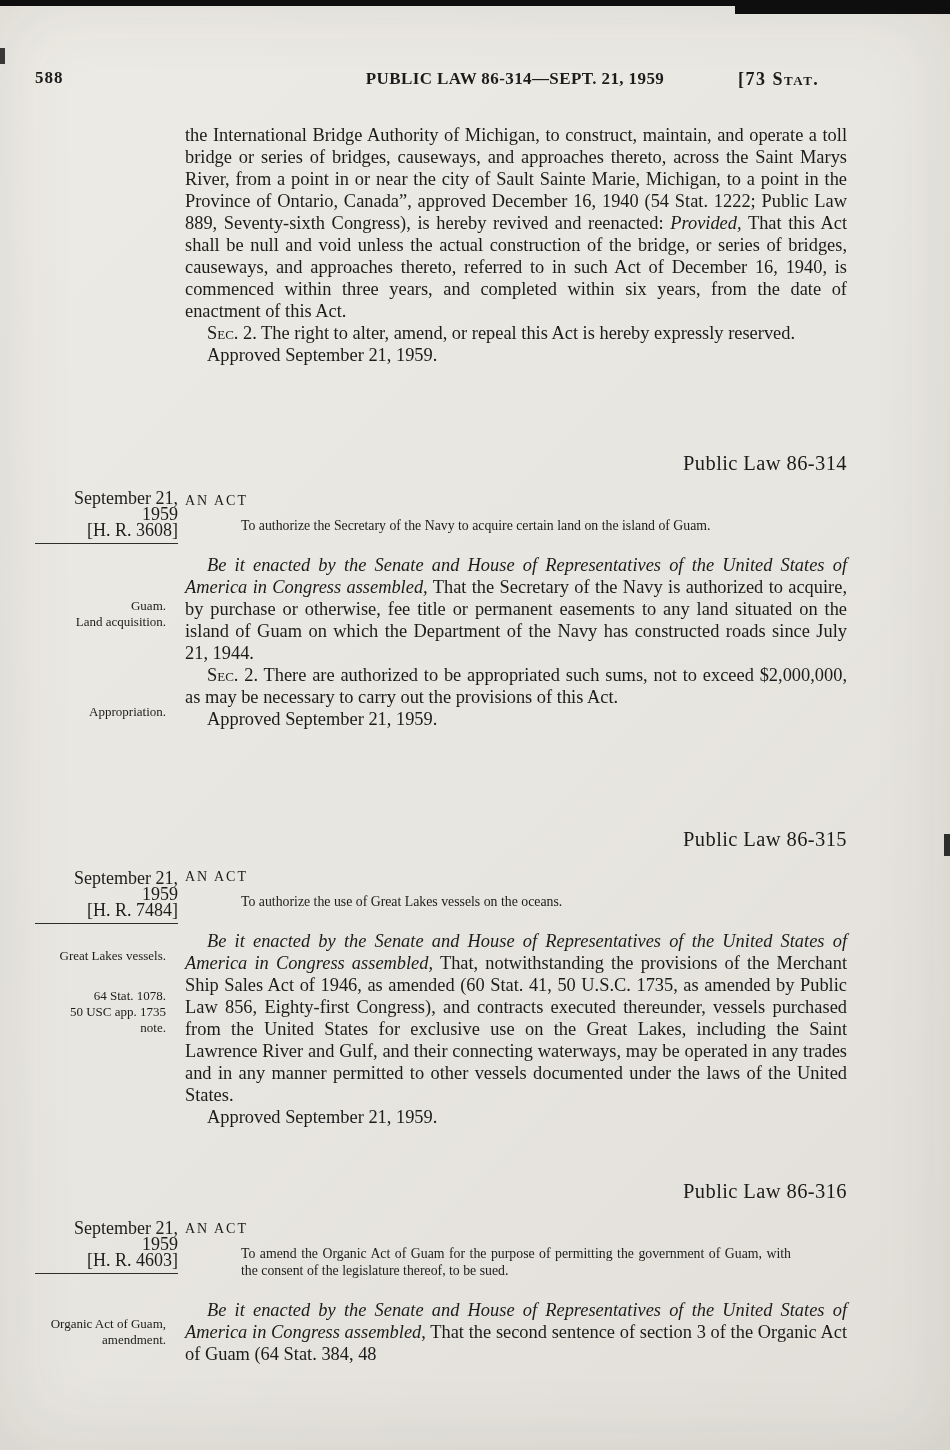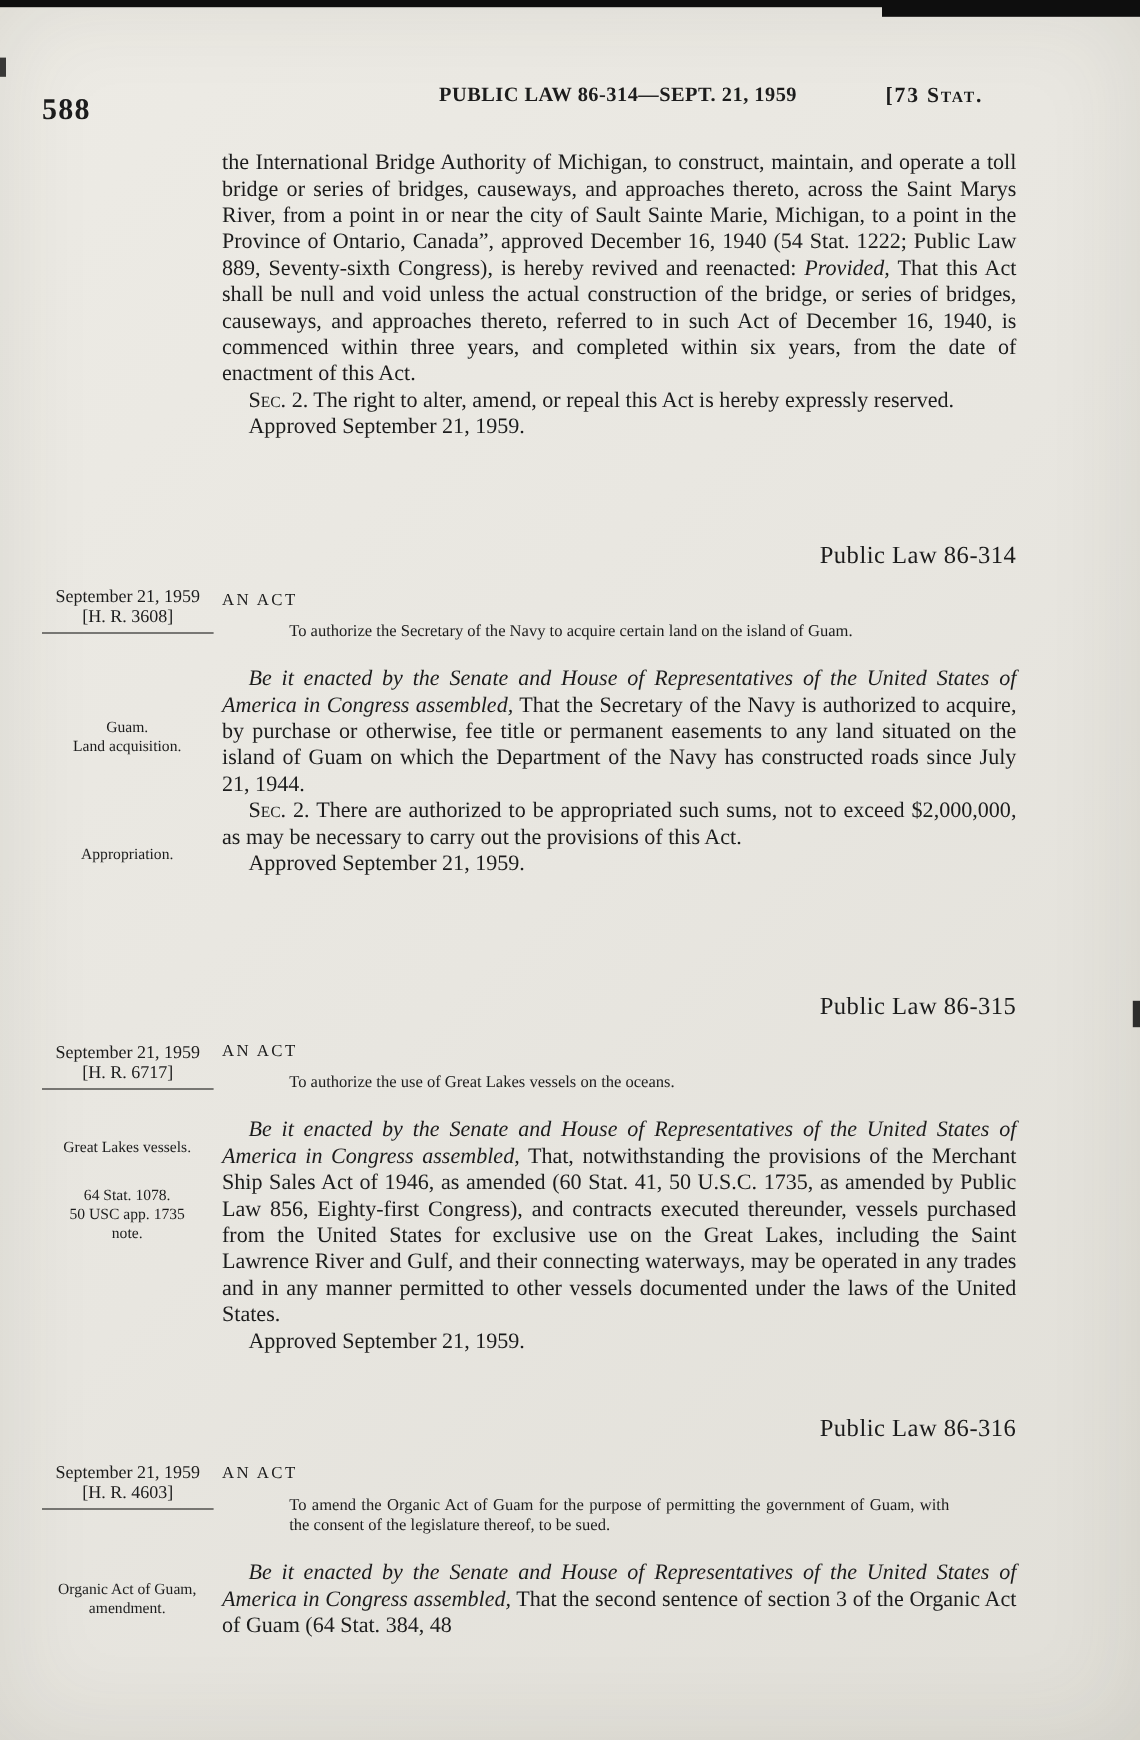--- a/index.html
+++ b/index.html
@@ -18,21 +18,21 @@
 
   
   .artifact { background: #0e0e0e; position: absolute; }
   .artifact-top { top: 0; left: 0; width: 100%; height: 6px; }
   .artifact-top-right { top: 0; right: 0; width: 215px; height: 14px; }
   .artifact-left-mark { top: 48px; left: 0; width: 5px; height: 16px; opacity: .8; }
   .artifact-right-tick { top: 834px; right: 0; width: 6px; height: 22px; opacity: .85; }
 
   
   .pagehead { position: absolute; top: 66px; left: 35px; width: 880px; height: 28px; }
-  .pagenum { position: absolute; left: 0; top: 12px; font-size: 25px; font-weight: bold; letter-spacing: 1px; }
+  .pagenum { position: absolute; left: 0; top: 2px; font-size: 17px; font-weight: bold; letter-spacing: 1px; }
   .runhead { position: absolute; left: 150px; top: 3px; width: 660px; text-align: center; font-size: 17px; font-weight: bold; letter-spacing: 0.4px; }
   .statref { position: absolute; left: 703px; top: 3px; font-size: 18px; font-weight: bold; font-variant: small-caps; letter-spacing: 1.5px; }
 
   
   .section { position: absolute; left: 0; width: 950px; }
   #sec-cont { top: 124px; }
   #law1 { top: 450px; }
   #law2 { top: 826px; }
   #law3 { top: 1178px; }
 
@@ -44,24 +44,24 @@
   .it { font-style: italic; }
   .sc { font-variant: small-caps; }
 
   .law-heading { margin: 0; font-size: 20.5px; font-weight: 400; letter-spacing: 0.4px; line-height: 26px; text-align: right; text-indent: 0; }
   .an-act { text-align: left; font-size: 14px; letter-spacing: 2px; margin-top: 16px; line-height: 18px; text-indent: 0; }
   .act-title { font-size: 13.8px; line-height: 17px; margin: 7px auto 0; max-width: 550px; text-indent: 0; }
 
   
   .pl-note {
     position: absolute; left: 35px; width: 143px;
-    text-align: center; font-size: 15px; line-height: 16px;
+    text-align: right; font-size: 18px; line-height: 16px;
     padding-bottom: 5px; border-bottom: 1.5px solid #2e2e2c;
   }
-  .side-note { position: absolute; left: 46px; width: 120px; font-size: 13px; line-height: 16px; text-align: center; }
+  .side-note { position: absolute; left: 46px; width: 120px; font-size: 13px; line-height: 16px; text-align: right; }
 </style>
 </head>
 <body>
 
 <div class="page">
 
   <div class="artifact artifact-top"></div>
   <div class="artifact artifact-top-right"></div>
   <div class="artifact artifact-left-mark"></div>
   <div class="artifact artifact-right-tick"></div>
@@ -98,21 +98,21 @@
       <div class="act-title">To authorize the Secretary of the Navy to acquire certain land on the island of Guam.</div>
       <p class="bodypar"><span class="it">Be it enacted by the Senate and House of Representatives of the United States of America in Congress assembled,</span><span> That the Secretary of the Navy is authorized to acquire, by purchase or otherwise, fee title or permanent easements to any land situated on the island of Guam on which the Department of the Navy has constructed roads since July 21, 1944.</span></p>
       <p class="secpar"><span class="sc">Sec. 2.</span><span> There are authorized to be appropriated such sums, not to exceed $2,000,000, as may be necessary to carry out the provisions of this Act.</span></p>
       <p class="approved">Approved September 21, 1959.</p>
     </div>
   </section>
 
   <section class="section" id="law2">
     <div class="pl-note" style="top:44px">
       <div>September 21, 1959</div>
-      <div>[H. R. 6717]</div>
+      <div>[H. R. 7484]</div>
     </div>
     <div class="side-note" style="top:122px">
       <div>Great Lakes vessels.</div>
     </div>
     <div class="side-note" style="top:162px">
       <div>64 Stat. 1078.</div>
       <div>50 USC app. 1735</div>
       <div>note.</div>
     </div>
     <div class="maincol">

